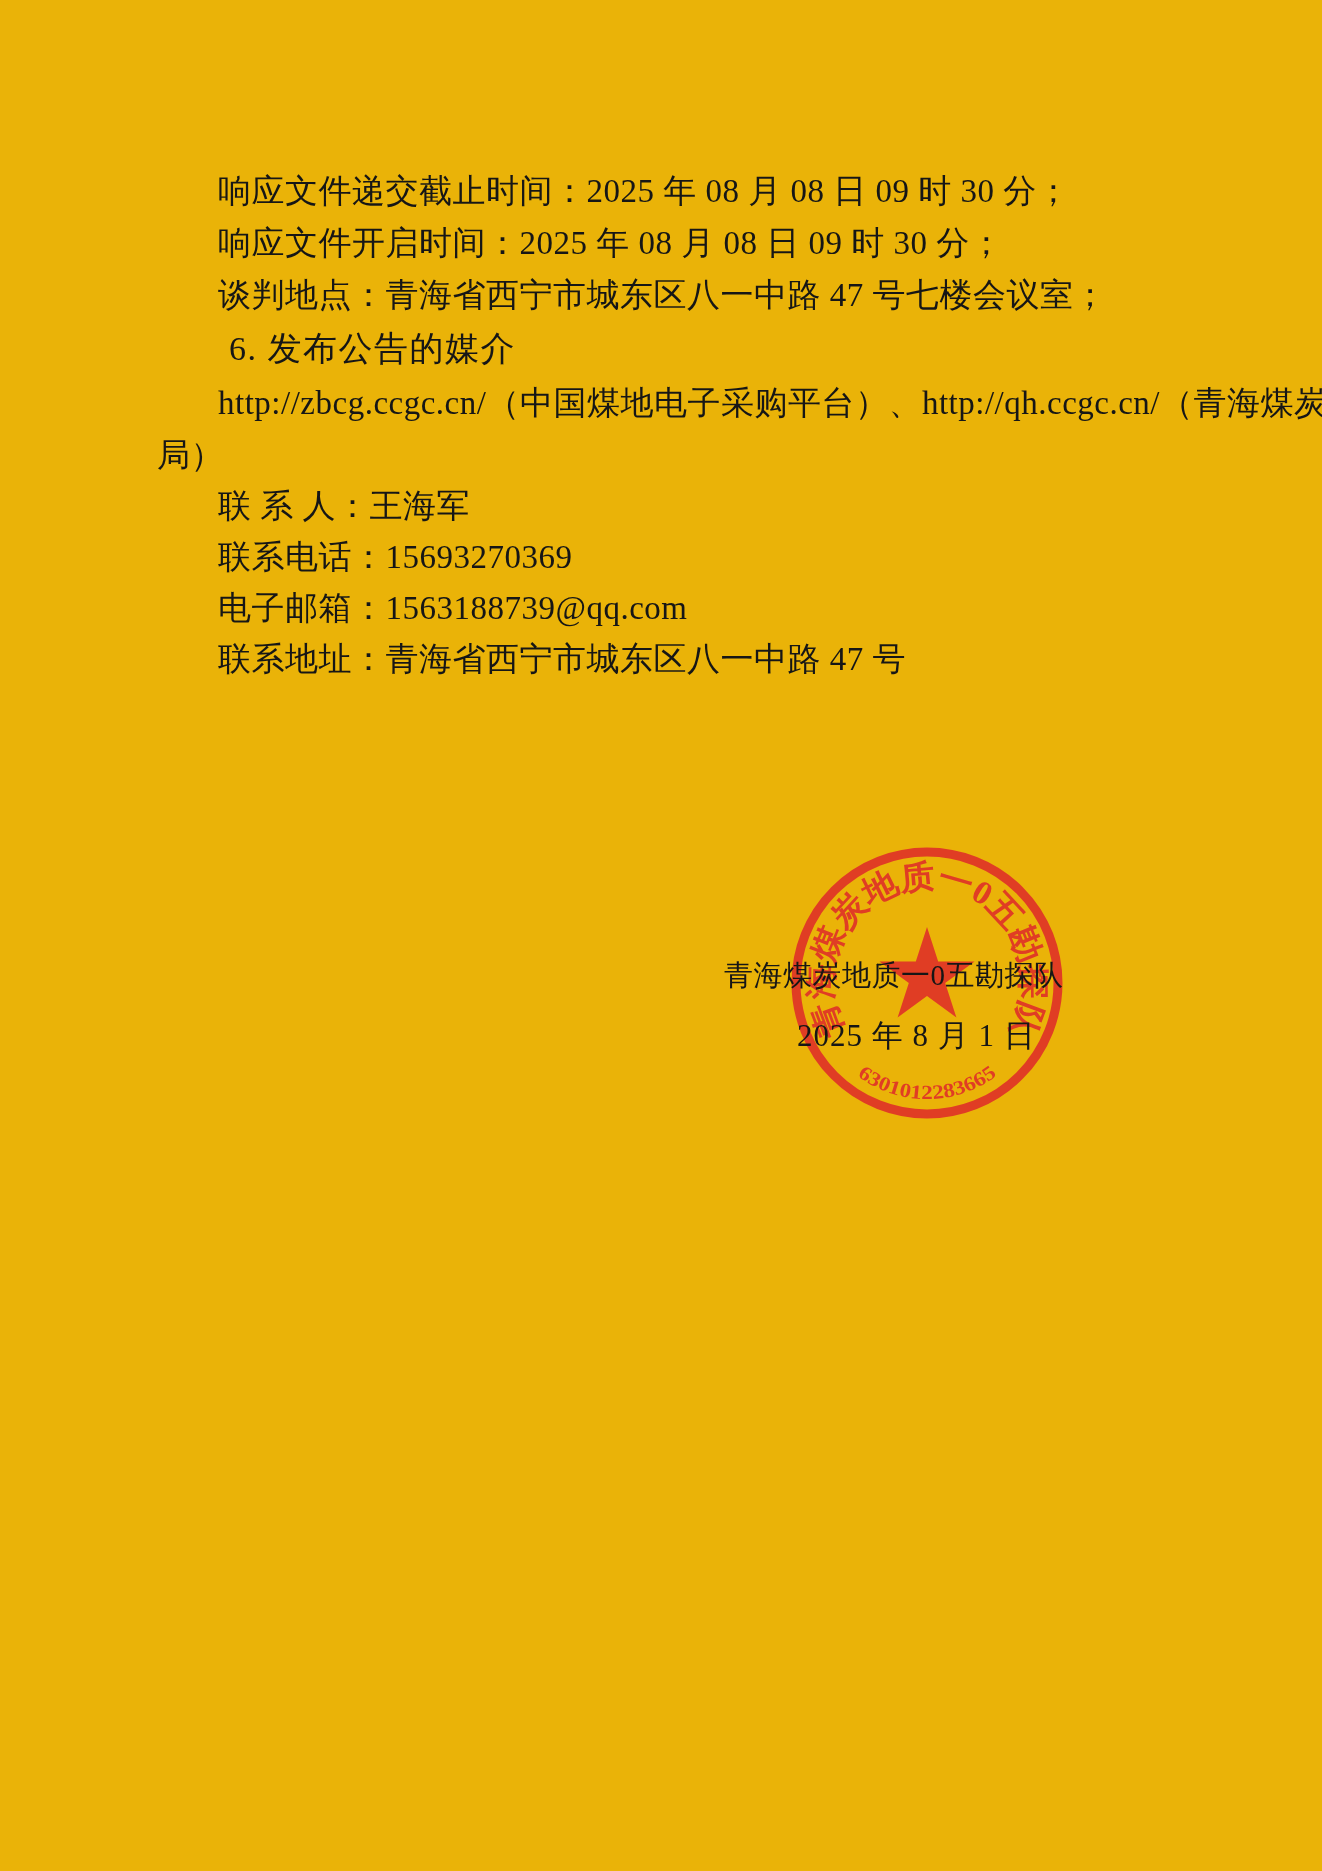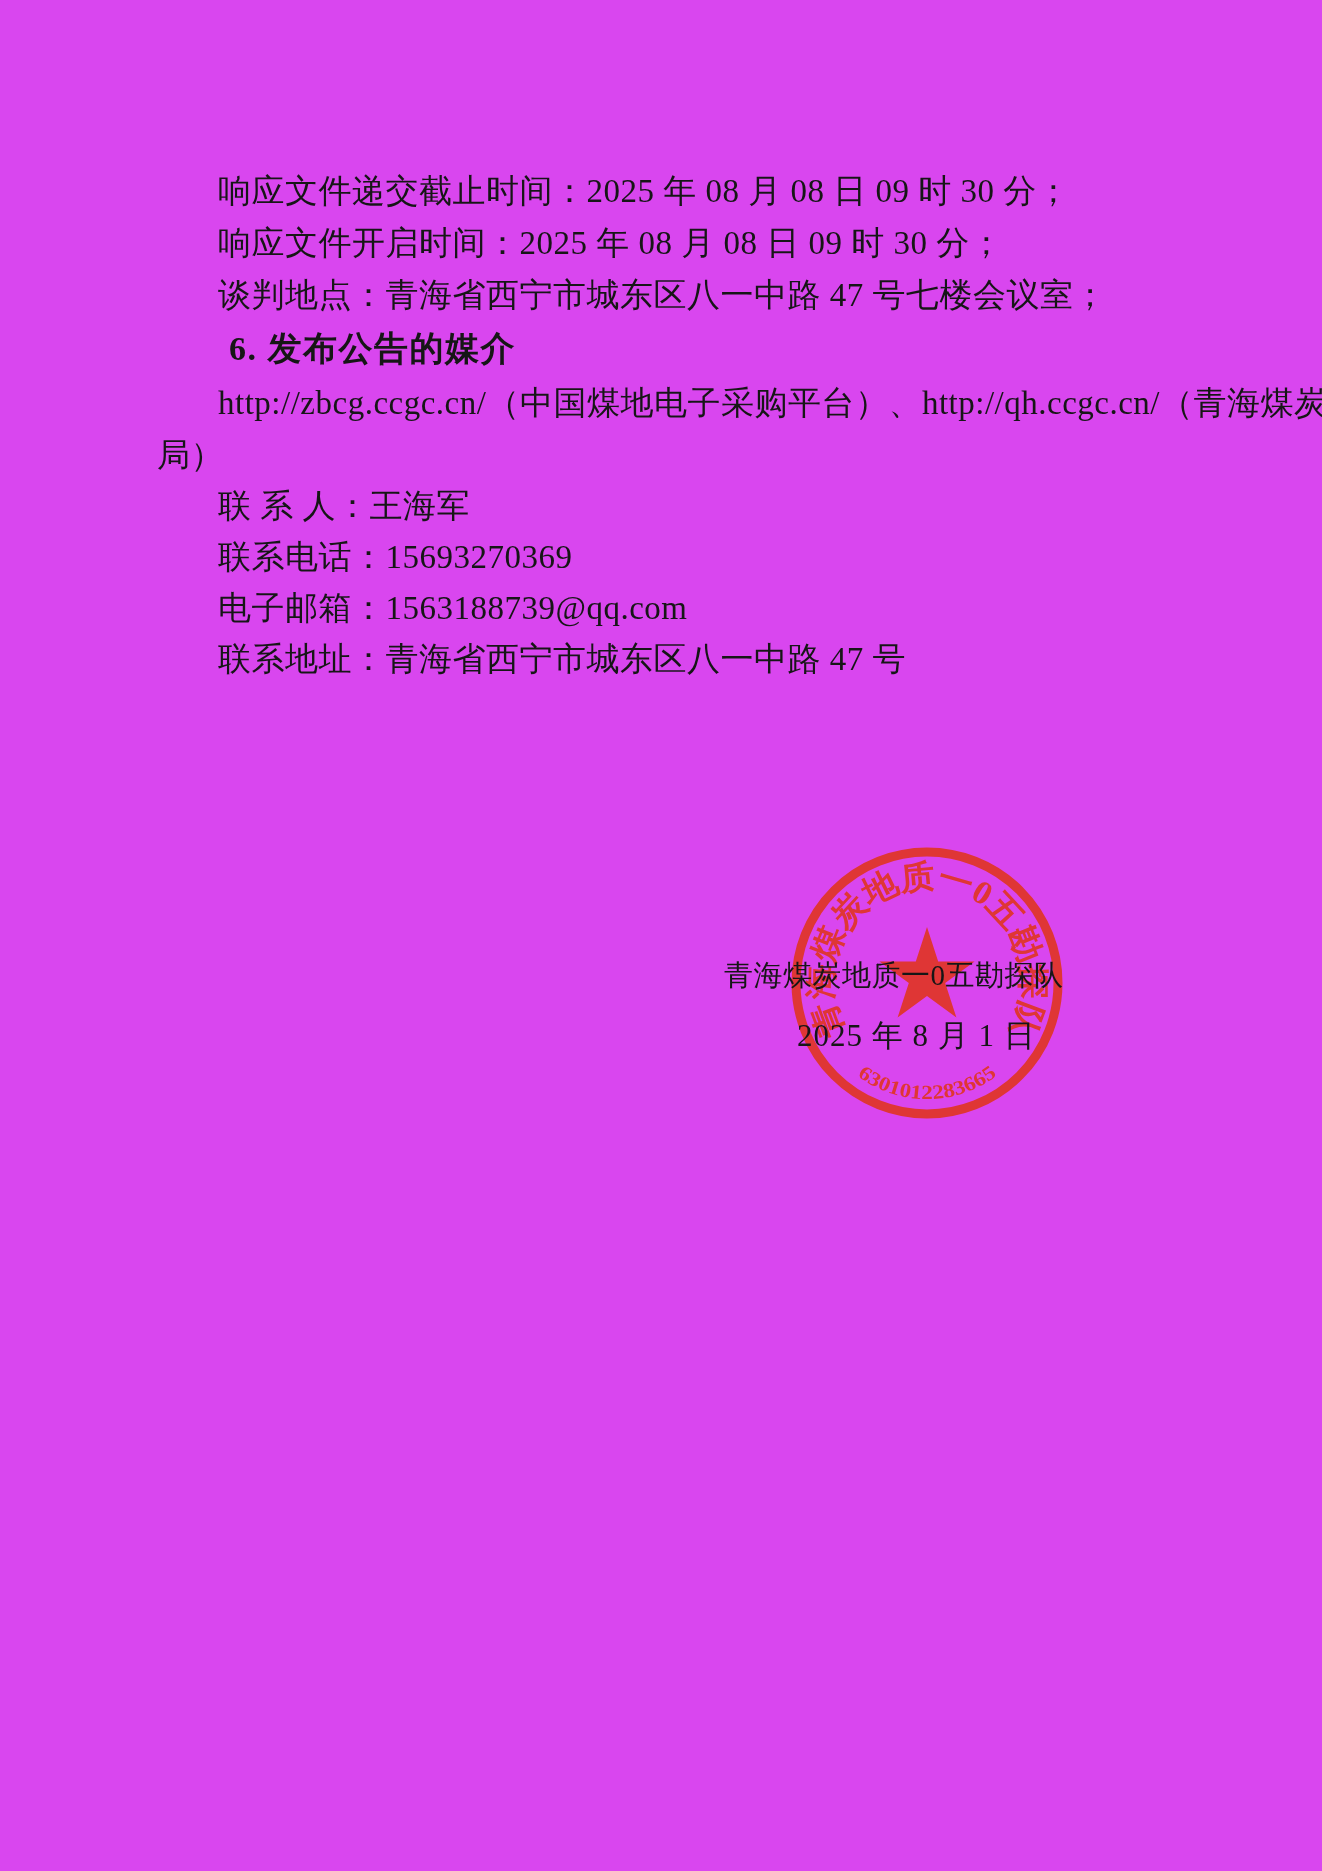--- a/index.html
+++ b/index.html
@@ -1,41 +1,41 @@
 <!DOCTYPE html>
 <html><head>
 <meta charset="utf-8">
 <style>
   * { margin:0; padding:0; box-sizing:border-box; }
   html, body { background:#9a9a9a; }
   .page {
     position:relative;
     width:1322px; height:1871px;
     margin:0 auto;
-    background:#d946ef;
+    background:#eab308;
     font-family:"Liberation Serif","DejaVu Serif",serif;
     color:#161616;
     overflow:hidden;
   }
   .content {
     position:absolute;
     left:157px; top:165px;
     width:1040px;
   }
   .line {
     font-size:33px;
     line-height:52px;
     text-indent:61px;
     letter-spacing:0.5px;
     white-space:nowrap;
   }
   .line.noindent { text-indent:0; }
   .heading {
     font-size:34px;
-    font-weight:bold;
+    font-weight:normal;
     line-height:56px;
     text-indent:72px;
     letter-spacing:1.5px;
     white-space:nowrap;
   }
   .contact { line-height:51px; }
   .sig-org {
     position:absolute;
     left:724px; top:956px;
     font-size:29px;

